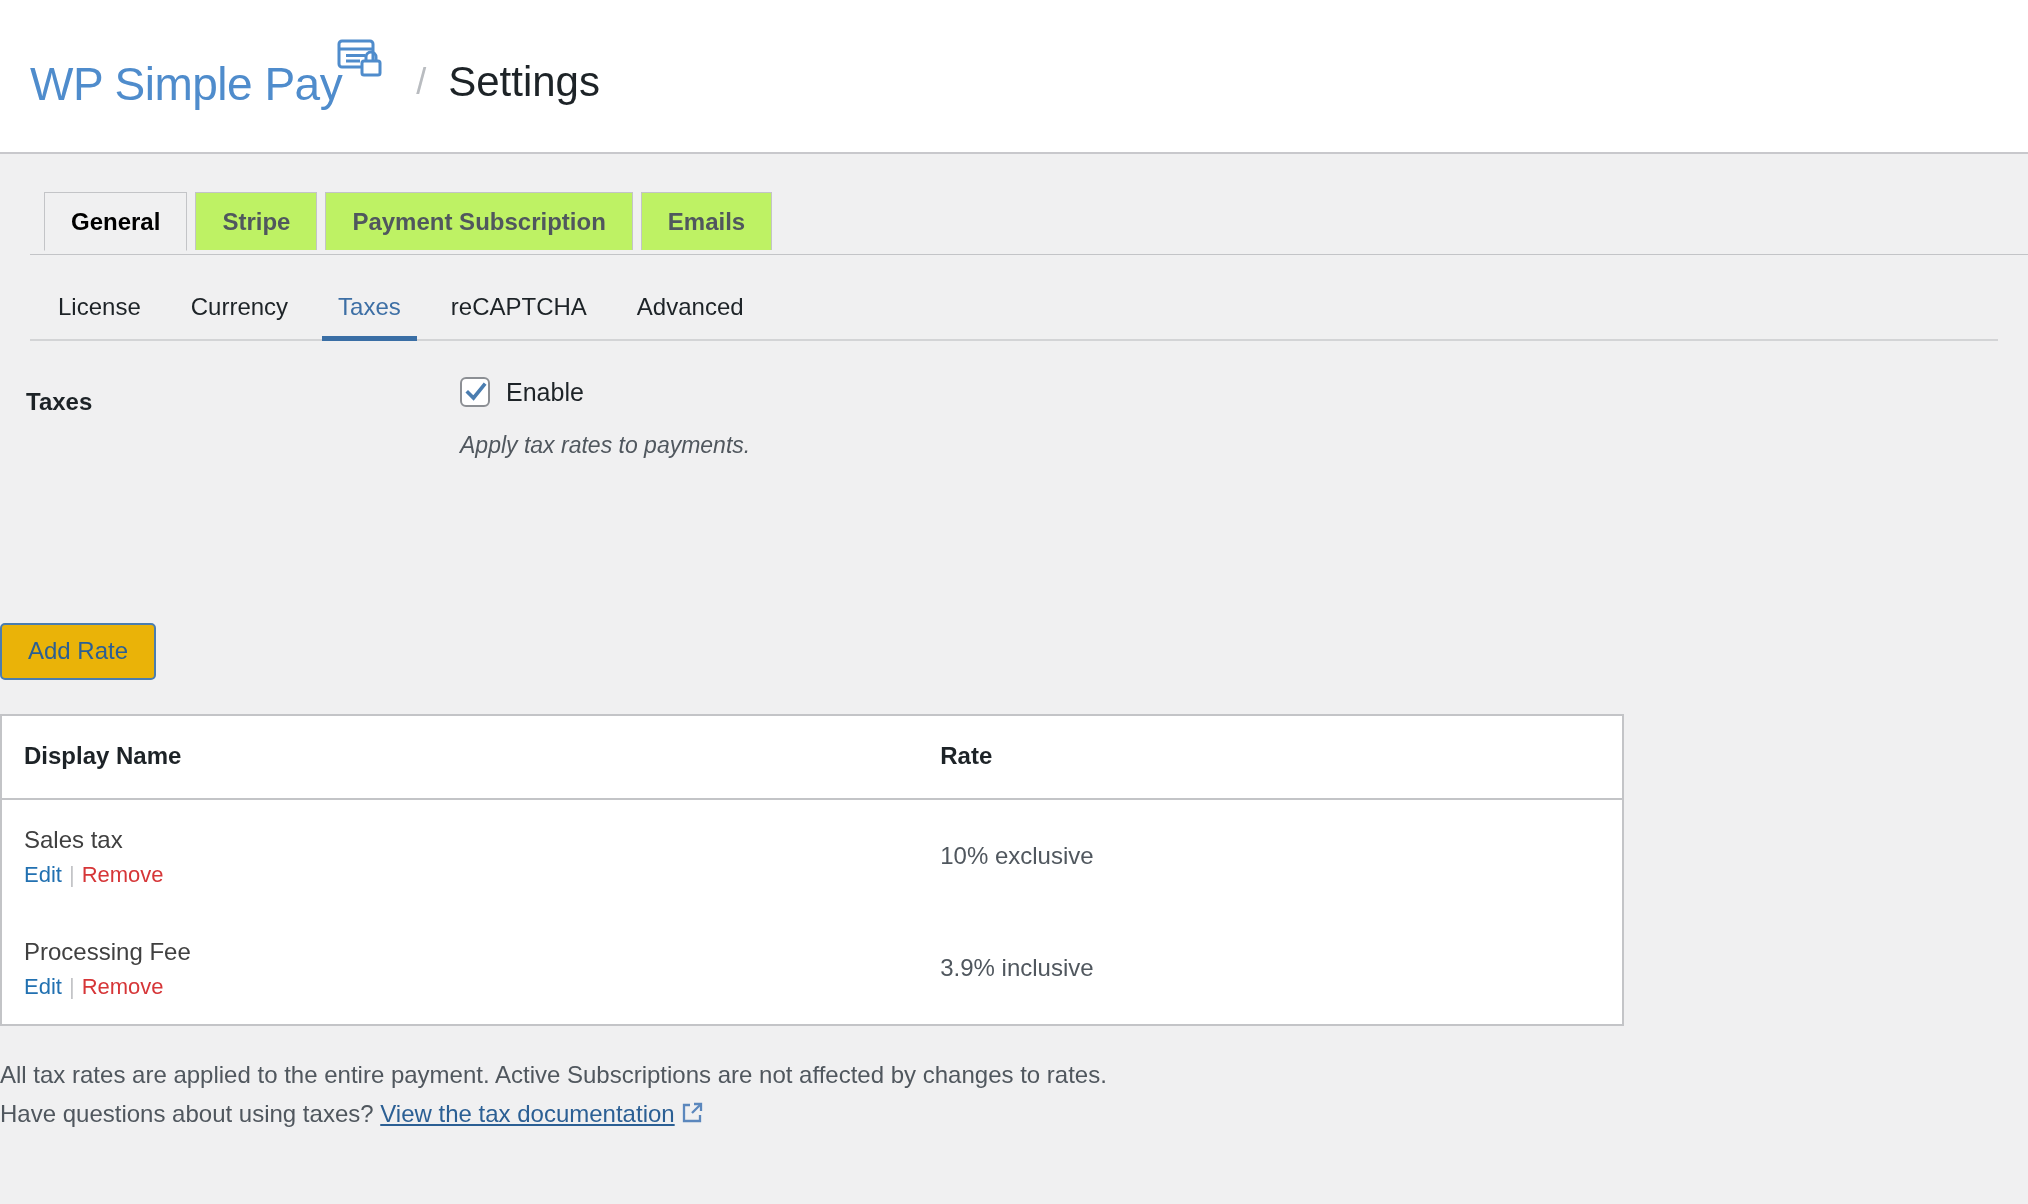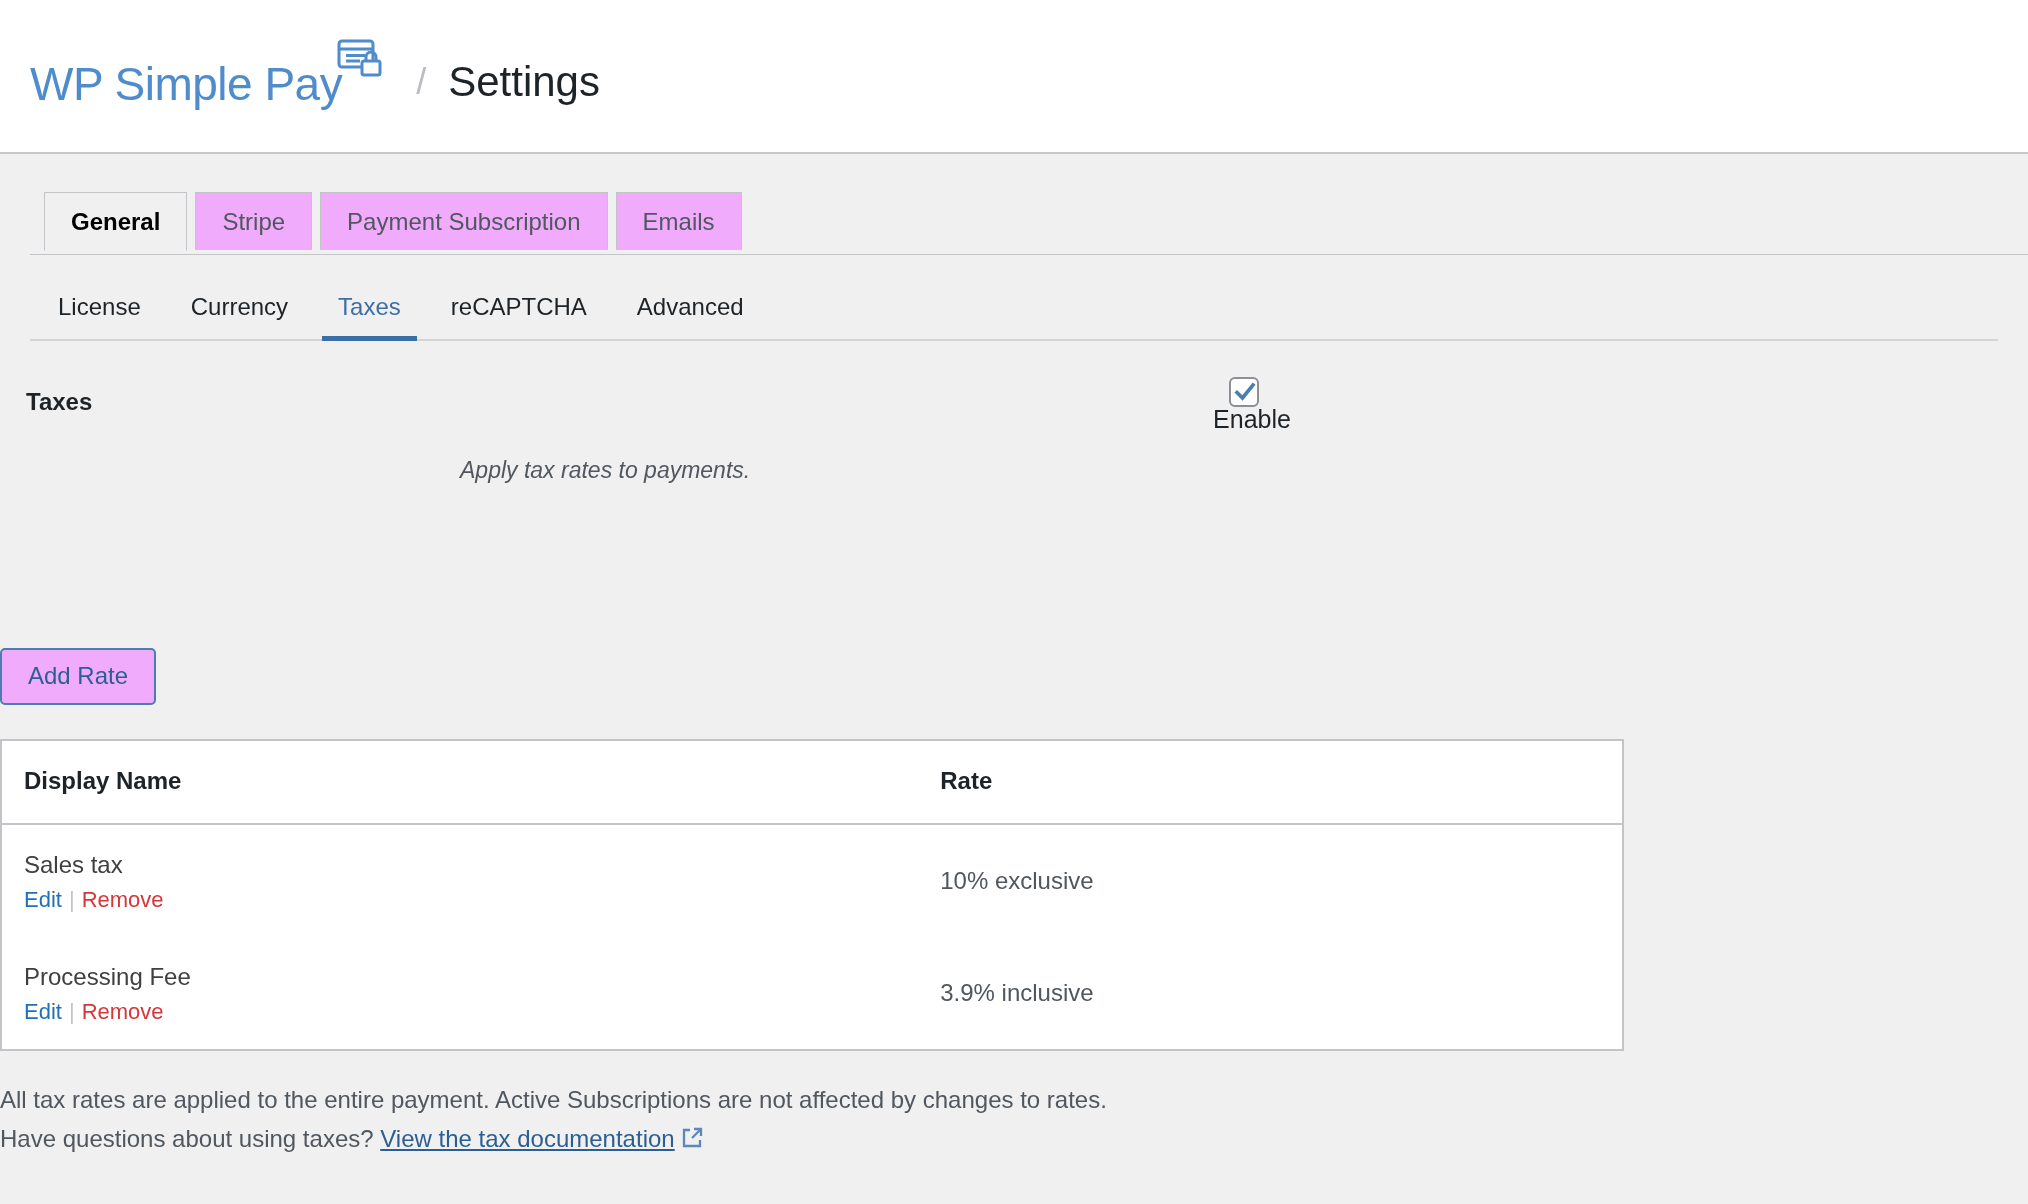--- a/index.html
+++ b/index.html
@@ -70,28 +70,28 @@
     align-items: flex-start;
     border-bottom: 1px solid #c3c4c7;
     padding-left: 14px;
     height: 63px;
   }
   .nav-tab {
     display: inline-block;
     font-size: 24px;
     line-height: 1;
     padding: 17px 26px 16px;
-    background: #f0abfc;
+    background: #bef264;
     border: 1px solid #c3c4c7;
     border-bottom: none;
     color: #50575e;
     text-decoration: none;
     margin: 0 8px -1px 0;
     white-space: nowrap;
-    font-weight: 400;
+    font-weight: 700;
   }
   .nav-tab:first-child { margin-left: 0; }
   .nav-tab.active {
     background: #f0f0f1;
     border-bottom: 1px solid #f0f0f1;
     color: #000000;
     font-weight: 700;
   }
 
   
@@ -137,21 +137,21 @@
   .form-row .td {
     padding: 20px 0 20px 0;
     flex: 1;
   }
   .row-taxes .th { padding-top: 40px; }
   .row-taxes .td { padding-top: 32px; }
   .row-rates .th { padding-top: 150px; }
   .row-rates .td { padding-top: 142px; }
 
   
-  .cb-line { display: flex; align-items: center; flex-direction: column; }
+  .cb-line { display: flex; align-items: center; }
   .checkbox {
     width: 30px; height: 30px;
     border: 2px solid #8c8f94;
     border-radius: 6px;
     background: #fff;
     position: relative;
     display: inline-block;
     flex: none;
   }
   .checkbox svg { position: absolute; left: 2px; top: 1px; }
@@ -165,21 +165,21 @@
     font-size: 23px;
     color: #50575e;
     font-style: italic;
     margin-top: 22px;
     line-height: 1.4;
   }
 
   
   .btn-secondary {
     display: inline-block;
-    background: #f0abfc;
+    background: #eab308;
     border: 2px solid #4a7db0;
     color: #2b5f94;
     font-size: 24px;
     border-radius: 5px;
     padding: 14px 26px 15px;
     line-height: 1;
     cursor: pointer;
     font-family: inherit;
   }
 

